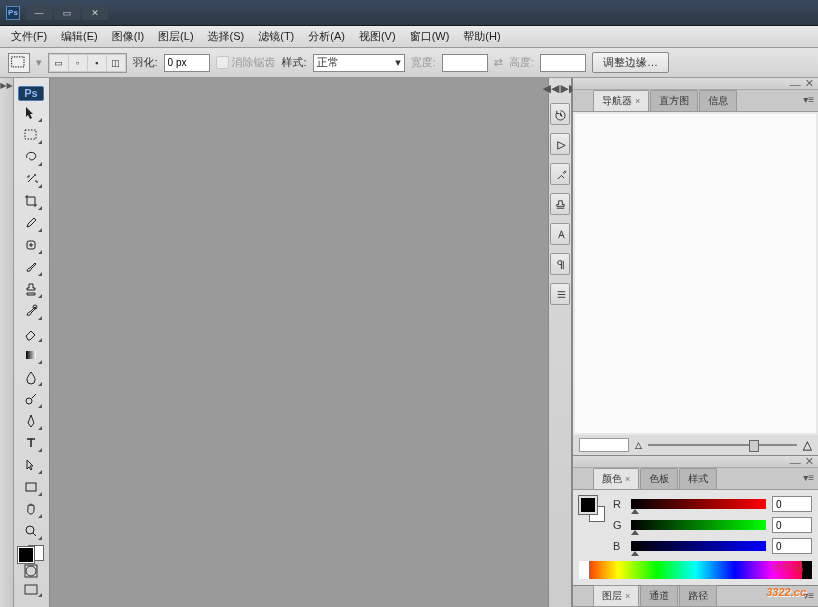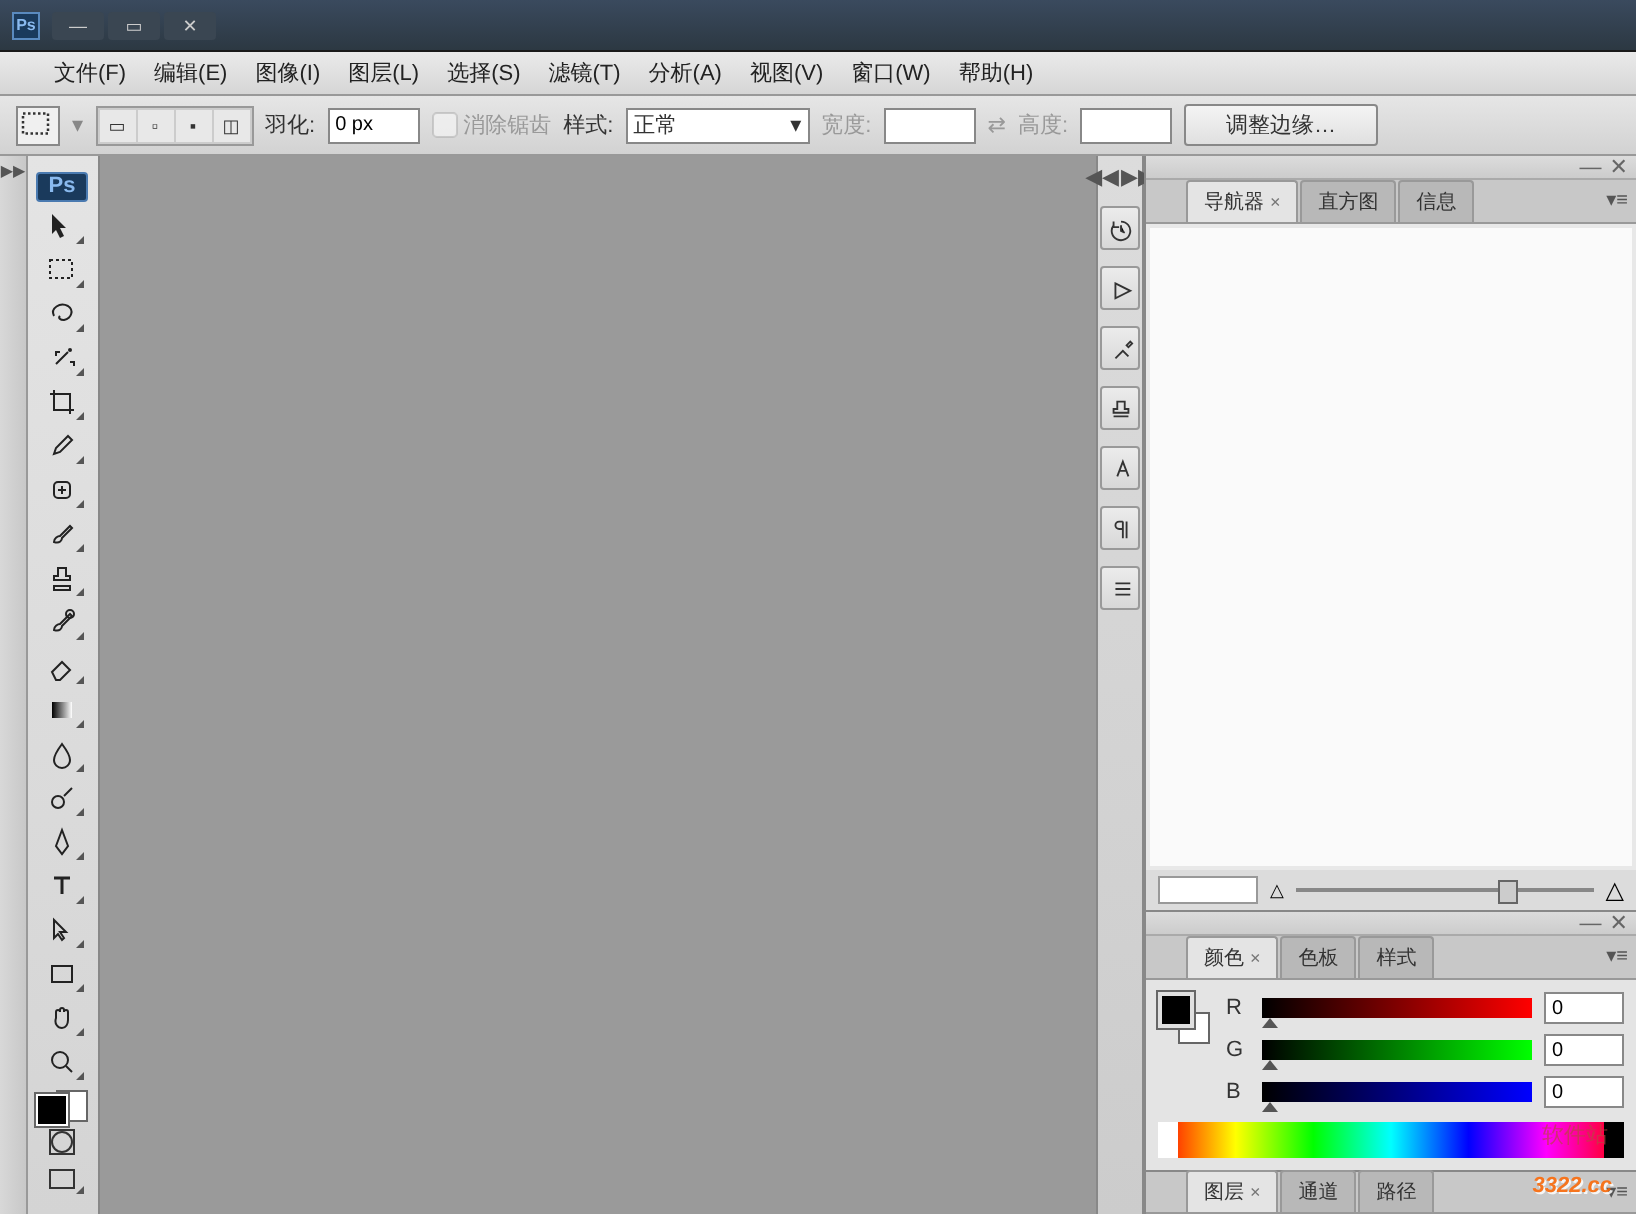--- a/index.html
+++ b/index.html
@@ -4,33 +4,33 @@
 <style>
 * { margin: 0; padding: 0; box-sizing: border-box; font-family: "Microsoft YaHei", sans-serif; font-size: 11px; }
 body { width: 818px; height: 607px; background: #999; overflow: hidden; position: relative; }
 
 .titlebar { height: 26px; background: linear-gradient(#3a4a5e, #2c3842); color: #fff; display: flex; align-items: center; padding: 0 6px; border-bottom: 1px solid #1a1a1a; }
 .titlebar .ps-icon { width: 14px; height: 14px; background: #1a3a5c; border: 1px solid #5a8abf; margin-right: 6px; display: flex; align-items: center; justify-content: center; color: #8abaef; font-size: 8px; font-weight: bold; }
 .titlebar .title { flex: 1; color: #e8e8e8; font-size: 12px; }
 .win-btns { display: flex; gap: 2px; }
 .win-btn { width: 26px; height: 14px; background: #3a4652; border-radius: 2px; display: flex; align-items: center; justify-content: center; color: #ccc; font-size: 9px; cursor: pointer; }
 
-.menubar { height: 22px; background: linear-gradient(#eaeaea, #d6d6d6); border-bottom: 1px solid #999; display: flex; align-items: center; padding: 0 20px; color: #222; }
+.menubar { height: 22px; background: linear-gradient(#eaeaea, #d6d6d6); border-bottom: 1px solid #999; display: flex; align-items: center; padding: 0 4px; color: #222; }
 .menu-item { padding: 3px 7px; cursor: pointer; }
 
 .optionsbar { height: 30px; background: linear-gradient(#e6e6e6, #d2d2d2); border-bottom: 1px solid #999; display: flex; align-items: center; padding: 0 8px; gap: 6px; color: #333; }
 .opt-tool { width: 22px; height: 20px; border: 1px solid #888; background: #f0f0f0; display: flex; align-items: center; justify-content: center; font-size: 10px; }
 .opt-group { display: flex; gap: 1px; border: 1px solid #999; padding: 1px; background: #ccc; }
 .opt-group span { width: 18px; height: 16px; background: #e8e8e8; display: flex; align-items: center; justify-content: center; font-size: 9px; }
 .opt-label { color: #333; }
 .opt-input { width: 46px; height: 18px; border: 1px solid #888; background: #fff; padding: 0 3px; font-size: 10px; }
 .opt-check { display: flex; gap: 3px; color: #999; }
 .opt-select { width: 92px; height: 18px; border: 1px solid #888; background: #fff; padding: 0 3px; display: flex; align-items: center; justify-content: space-between; }
 .opt-disabled { color: #999; }
-.opt-btn { padding: 2px 20px; border: 1px solid #888; background: linear-gradient(#f4f4f4,#e0e0e0); border-radius: 2px; color: #333; }
+.opt-btn { padding: 2px 10px; border: 1px solid #888; background: linear-gradient(#f4f4f4,#e0e0e0); border-radius: 2px; color: #333; }
 
 .workspace { position: absolute; top: 78px; left: 0; right: 0; bottom: 0; display: flex; }
 .vbar-left { width: 14px; background: linear-gradient(90deg,#d8d8d8,#c8c8c8); border-right: 1px solid #999; display: flex; flex-direction: column; align-items: center; padding-top: 3px; }
 .vbar-left .arr { color: #555; font-size: 8px; cursor: pointer; }
 
 .toolbox { width: 36px; background: linear-gradient(#e4e4e4,#d4d4d4); border-right: 1px solid #888; display: flex; flex-direction: column; padding: 8px 4px; gap: 1px; }
 .tool { width: 26px; height: 22px; display: flex; align-items: center; justify-content: center; border: 1px solid transparent; cursor: pointer; border-radius: 2px; position: relative; }
 .tool.ps-logo { background: #1a3a5c; border: 1px solid #4a7ab0; color: #8abaef; font-weight: bold; font-size: 11px; height: 26px; }
 .tool svg { width: 16px; height: 16px; }
 .tool-tri { position: absolute; bottom: 1px; right: 1px; width: 0; height: 0; border-style: solid; border-width: 0 0 4px 4px; border-color: transparent transparent #555 transparent; }

